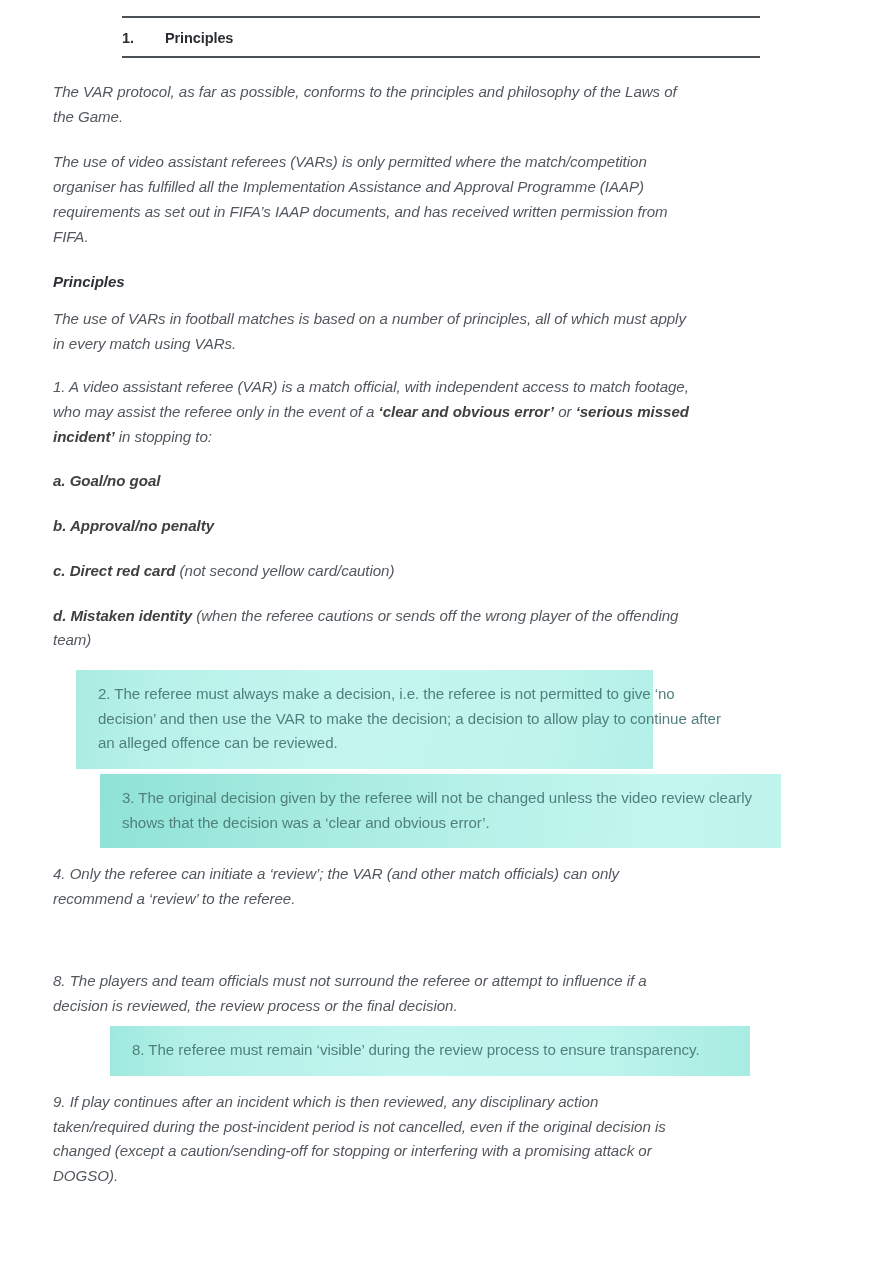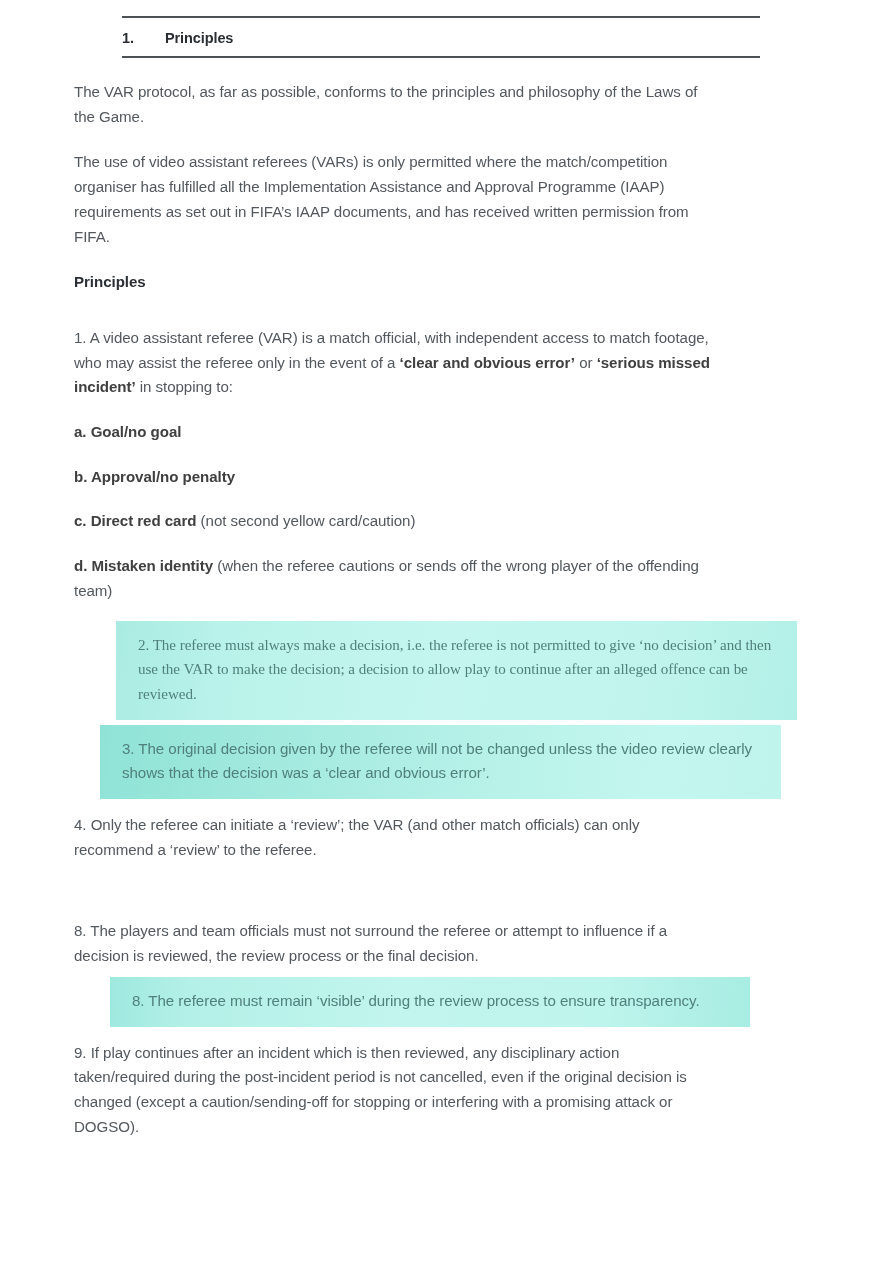--- a/index.html
+++ b/index.html
@@ -74,21 +74,22 @@
     color: #52585e;
     font-size: 15.1px;
     line-height: 24.7px;
     letter-spacing: -0.05px;
     margin: 0;
     padding: 0 0 0 0;
     box-sizing: border-box;
   }
   .para-wrap {
     width: 638px;
-    margin-left: 74px;
+    margin-left: 53px;
+    font-style: italic;
   }
 
   .sub-head {
     color: #2b3036;
     font-size: 15.1px;
     line-height: 24.7px;
     font-weight: bold;
     letter-spacing: -0.05px;
     margin: 0;
   }
@@ -111,24 +112,23 @@
   
   .hl {
     box-sizing: border-box;
     padding: 12px 0 13px 22px;
     color: #4f7a77;
   }
   .hl .inner {
     width: 638px;
   }
   .hl-a {
-    margin-left: 116px;
-    width: 681px;
+    margin-left: 76px;
+    width: 577px;
     background: linear-gradient(100deg, #a9ebe2 0%, #b9f2ea 16%, #c4f6ef 48%, #bff4ec 80%, #b2f0e7 100%);
-    font-family: Liberation Serif, serif;
   }
   .hl-b {
     margin-left: 100px;
     width: 681px;
     background: linear-gradient(95deg, #8fe3d6 0%, #a0e8dd 22%, #b6f1e8 55%, #c3f6ef 82%, #bef4ec 100%);
   }
   .hl-c {
     margin-left: 110px;
     width: 640px;
     background: linear-gradient(92deg, #9ee9df 0%, #b3f0e7 12%, #c1f5ee 45%, #bdf4ec 78%, #a7ece2 100%);
@@ -164,20 +164,23 @@
     </div>
 
     <div class="gap-21"></div>
 
     <div class="para-wrap">
       <p class="sub-head">Principles</p>
     </div>
 
     <div class="gap-12"></div>
 
+    <div class="para-wrap">
+      <p class="para">The use of VARs in football matches is based on a number of principles, all of which must apply in every match using VARs.</p>
+    </div>
 
     <div class="gap-19"></div>
 
     <div class="para-wrap">
       <p class="para"><span>1. A video assistant referee (VAR) is a match official, with independent access to match footage, who may assist the referee only in the event of a </span><span class="b">‘clear and obvious error’</span><span> or </span><span class="b">‘serious missed incident’</span><span> in stopping to:</span></p>
     </div>
 
     <div class="gap-20"></div>
 
     <div class="para-wrap">

